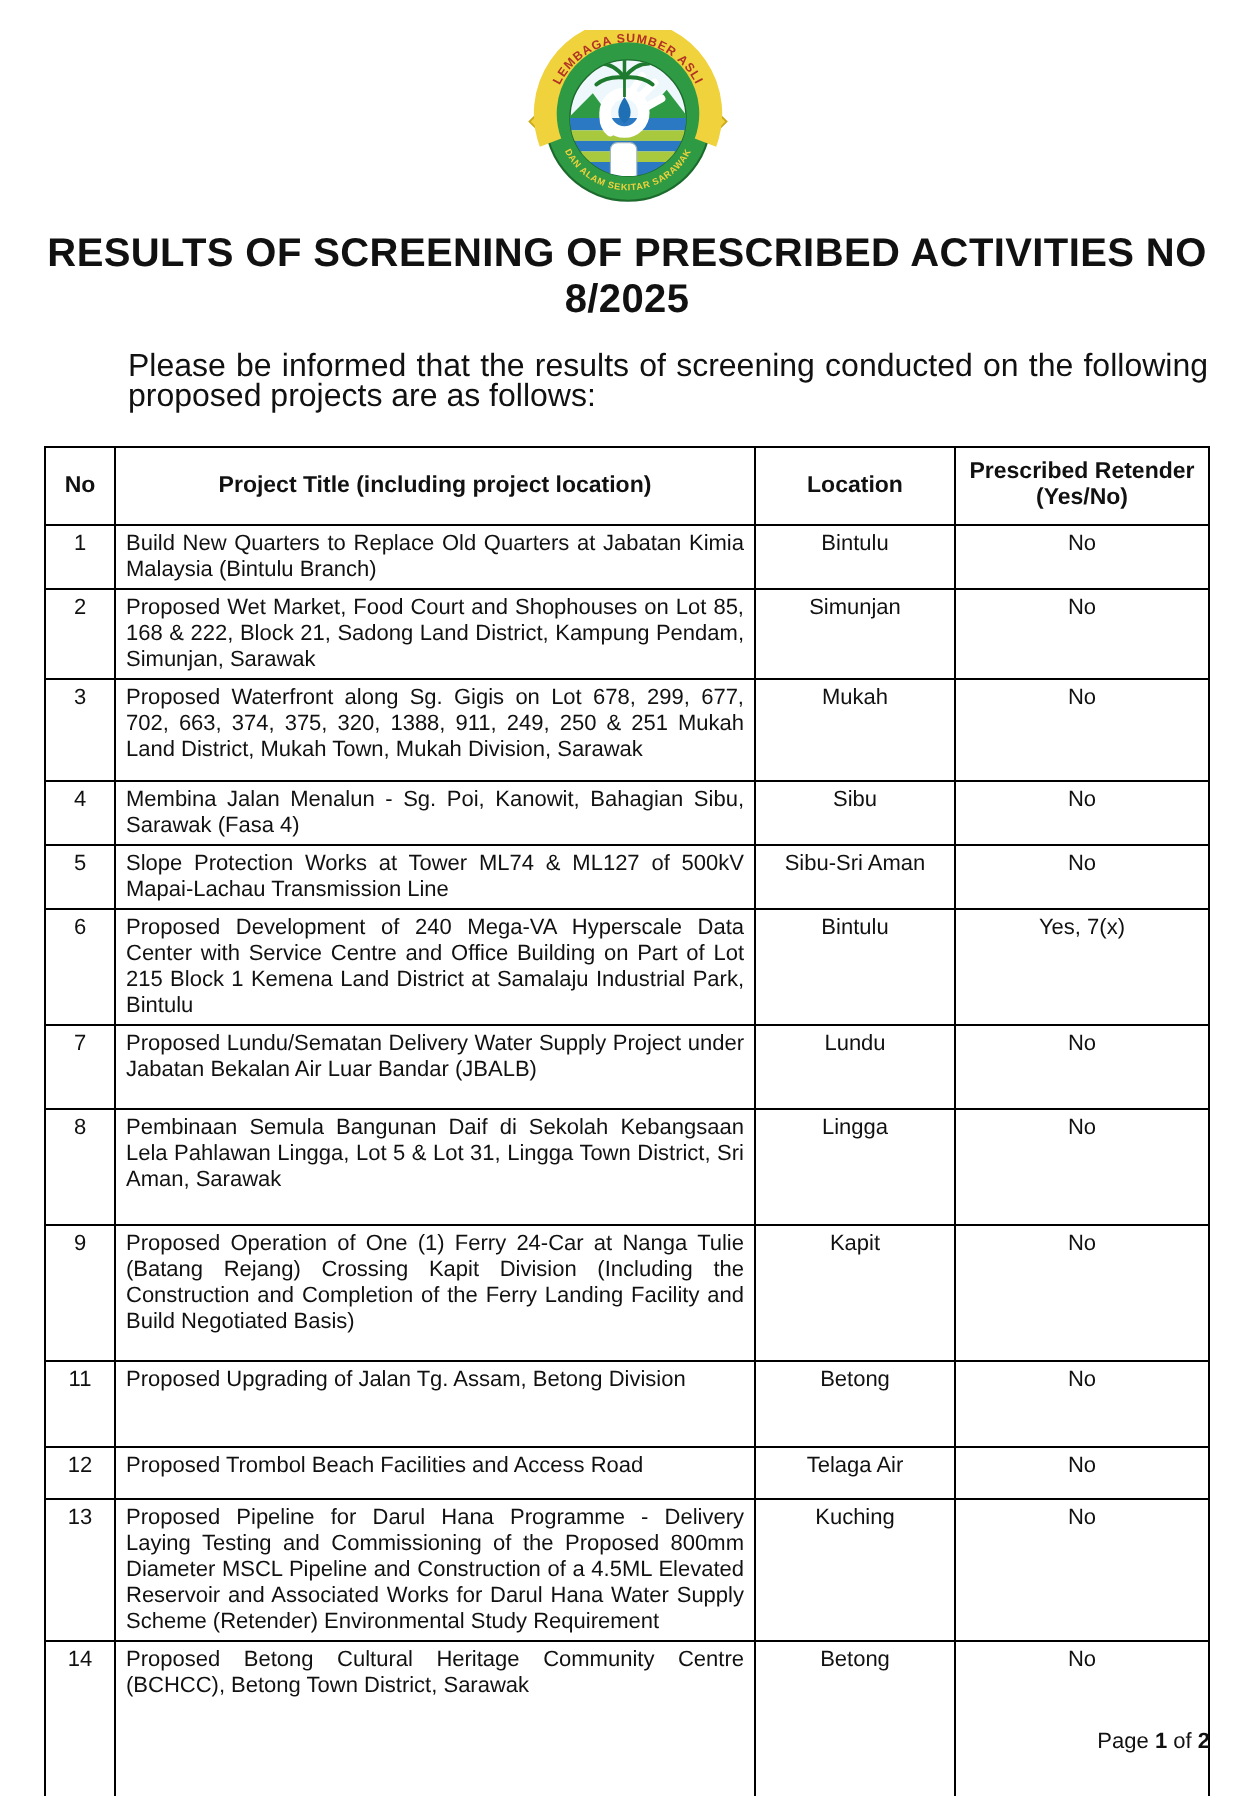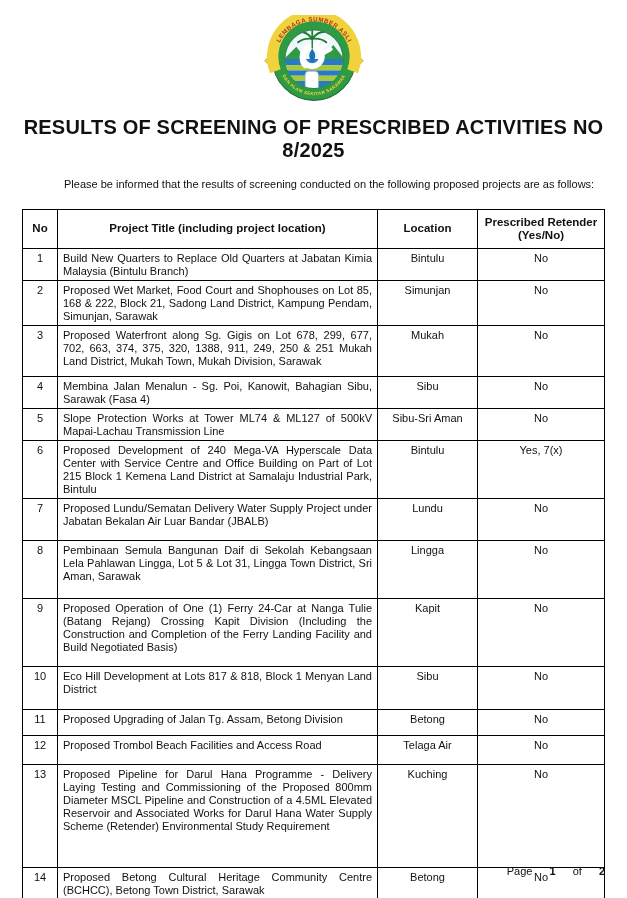--- a/index.html
+++ b/index.html
@@ -16,21 +16,21 @@
   h1.doc-title{
     margin:13px 10px 0;
     text-align:center;
     font-size:20px;
     font-weight:bold;
     letter-spacing:.2px;
     color:#111;
   }
   p.intro{
     margin:15px 23px 4px;
-    font-size:11px;
+    font-size:16px;
     line-height:14.5px;
     text-align:justify;
     color:#111;
     padding-left:41px;
   }
   table.results{
     border-collapse:collapse;
     table-layout:fixed;
     width:582px;
     margin:17px auto 0;
@@ -72,21 +72,21 @@
   tbody tr:nth-child(12){height:29px;}
   tbody tr:nth-child(13){height:103px;}
   tbody tr:nth-child(14){height:32px;}
   .page-footer{
     position:absolute;
     right:22px;
     top:865px;
     font-size:11px;
     color:#111;
   }
-  .page-footer span{margin-left:14px;}
+  .page-footer span{margin-left:0;}
   .page-footer .num{font-weight:bold;}
 </style>
 </head>
 <body>
 
 <div class="page">
 
   <div class="logo-wrap">
     <svg width="106" height="88" viewBox="0 0 120 100">
       <defs>
@@ -208,26 +208,20 @@
         <td class="loc-cell">Lingga</td>
         <td class="presc-cell">No</td>
       </tr>
       <tr>
         <td class="no-cell">9</td>
         <td class="title-cell">Proposed Operation of One (1) Ferry 24-Car at Nanga Tulie (Batang Rejang) Crossing Kapit Division (Including the Construction and Completion of the Ferry Landing Facility and Build Negotiated Basis)</td>
         <td class="loc-cell">Kapit</td>
         <td class="presc-cell">No</td>
       </tr>
       <tr>
-        <td class="no-cell">10</td>
-        <td class="title-cell">Eco Hill Development at Lots 817 &amp; 818, Block 1 Menyan Land District</td>
-        <td class="loc-cell">Sibu</td>
-        <td class="presc-cell">No</td>
-      </tr>
-      <tr>
         <td class="no-cell">11</td>
         <td class="title-cell">Proposed Upgrading of Jalan Tg. Assam, Betong Division</td>
         <td class="loc-cell">Betong</td>
         <td class="presc-cell">No</td>
       </tr>
       <tr>
         <td class="no-cell">12</td>
         <td class="title-cell">Proposed Trombol Beach Facilities and Access Road</td>
         <td class="loc-cell">Telaga Air</td>
         <td class="presc-cell">No</td>

